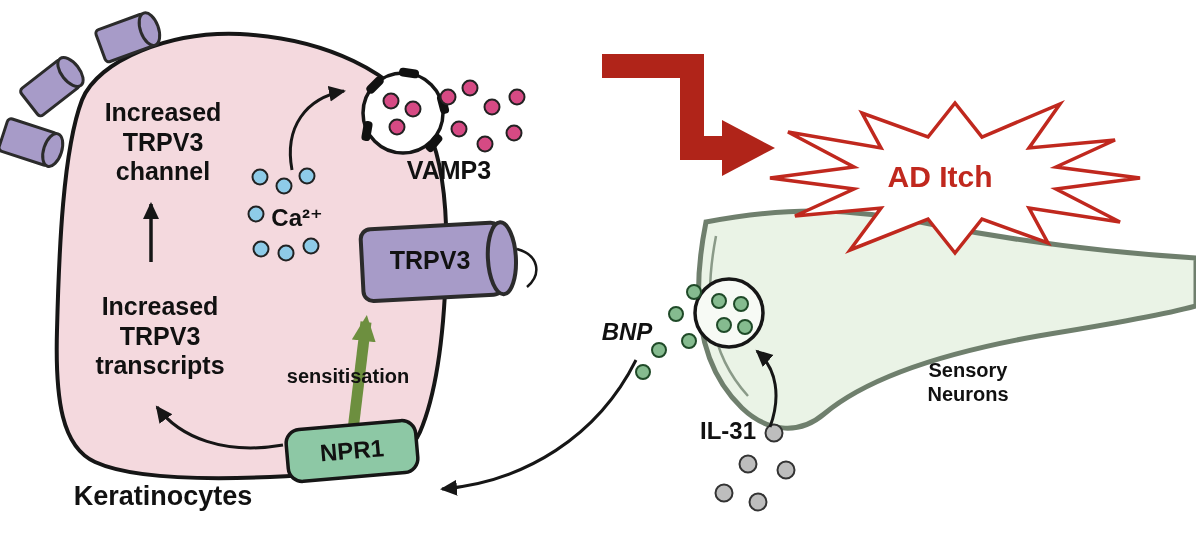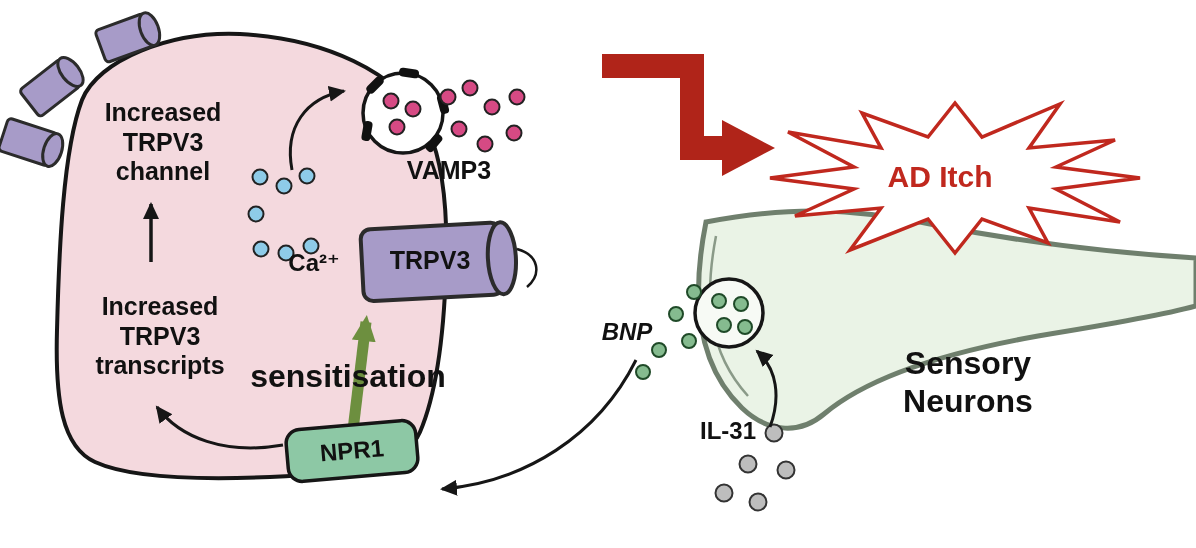--- a/index.html
+++ b/index.html
@@ -7,21 +7,21 @@
     position:relative; width:1196px; height:548px; background:#ffffff;
     font-family:"Liberation Sans","DejaVu Sans",sans-serif; overflow:hidden;
   }
   .stage svg { position:absolute; inset:0; }
   .lbl {
     position:absolute; transform:translate(-50%,-50%);
     font-weight:700; color:#111; white-space:pre-line; text-align:center;
     line-height:1.18; font-size:25px; z-index:5;
   }
   .lbl.sz24 { font-size:24px; }
-  .lbl.sz26 { font-size:32px; }
+  .lbl.sz26 { font-size:20px; }
   .lbl.sz27 { font-size:27px; }
   .lbl.red  { color:#c0281e; font-size:30px; }
   .lbl.tilt { transform:translate(-50%,-50%) rotate(-5deg); }
 </style>
 </head>
 <body>
 
 <div class="stage">
 
   <svg width="1196" height="548" viewBox="0 0 1196 548">
@@ -142,24 +142,25 @@
     </g>
     <path d="M 770,427 C 781,397 777,369 757,351" fill="none" stroke="#161616" stroke-width="3" marker-end="url(#ah)"></path>
   </svg>
 
   <div class="lbl" style="left:163px; top:142px;">Increased
 TRPV3
 channel</div>
   <div class="lbl" style="left:160px; top:336px;">Increased
 TRPV3
 transcripts</div>
-  <div class="lbl sz24" style="left:314px; top:218px;margin-top:45px;">Ca²⁺</div>
+  <div class="lbl sz24" style="left:297px; top:218px;">Ca²⁺</div>
   <div class="lbl" style="left:430px; top:261px;">TRPV3</div>
   <div class="lbl sz26" style="left:348px; top:377px;">sensitisation</div>
   <div class="lbl sz24 tilt" style="left:352px; top:451px;">NPR1</div>
+  <div class="lbl sz27" style="left:163px; top:497px;">Keratinocytes</div>
   <div class="lbl" style="left:425px; top:171px;margin-left:24px;">VAMP3</div>
   <div class="lbl red" style="left:940px; top:177px;">AD Itch</div>
   <div class="lbl sz26" style="left:968px; top:383px;">Sensory
 Neurons</div>
   <div class="lbl sz24" style="left:627px; top:332px;font-style:italic;">BNP</div>
   <div class="lbl sz24" style="left:728px; top:431px;">IL-31</div>
 
 </div>
 
 </body></html>

